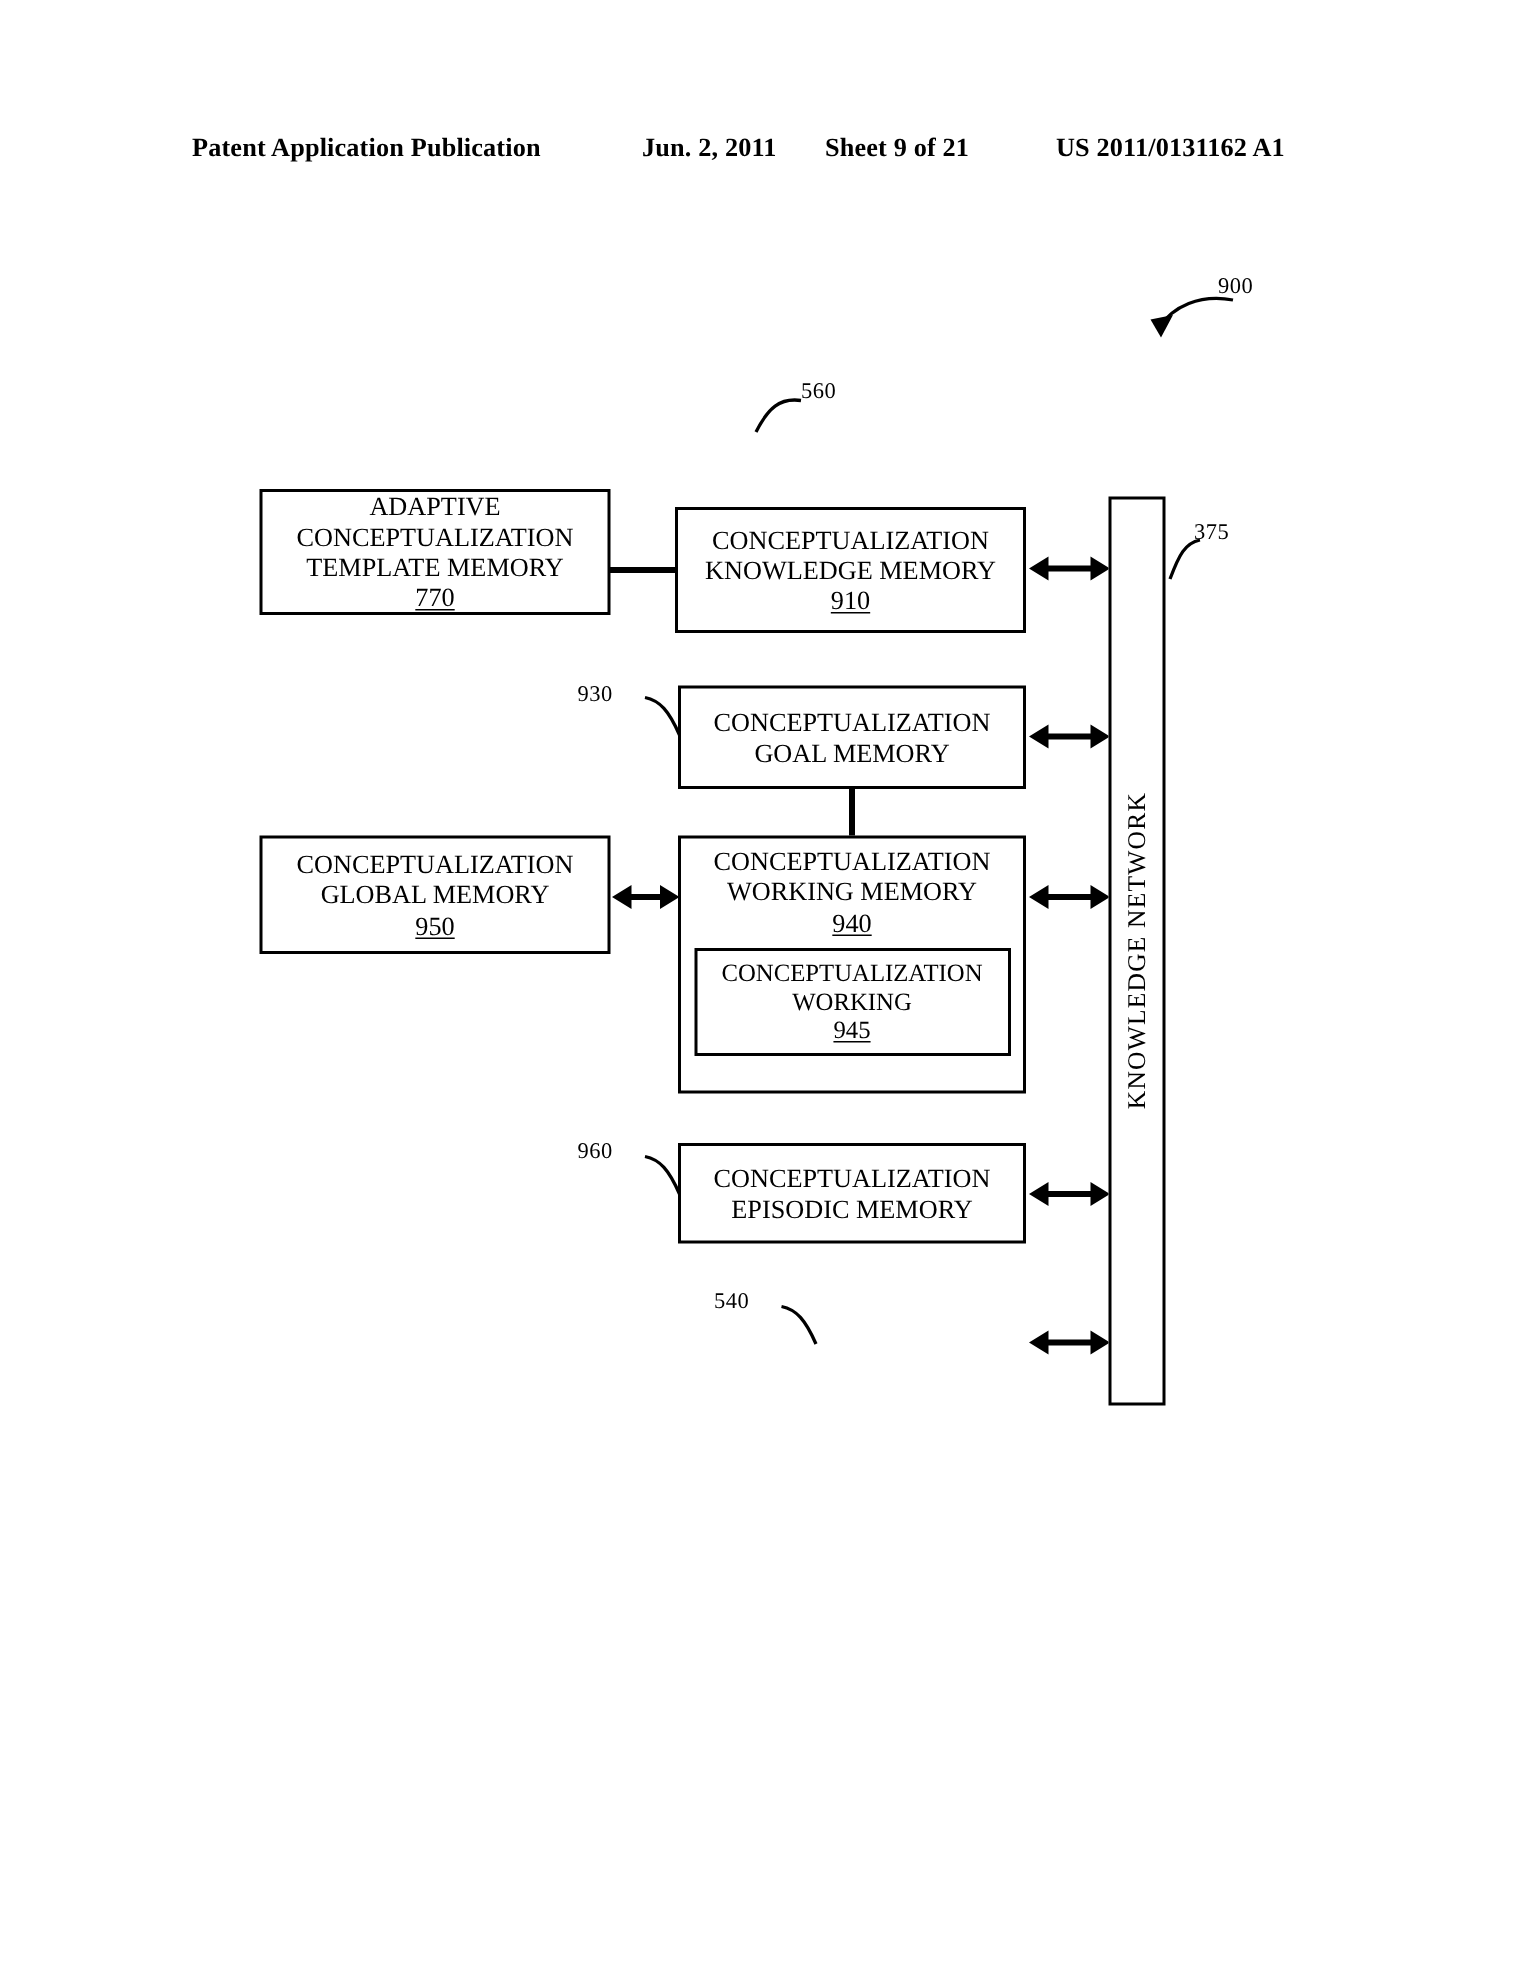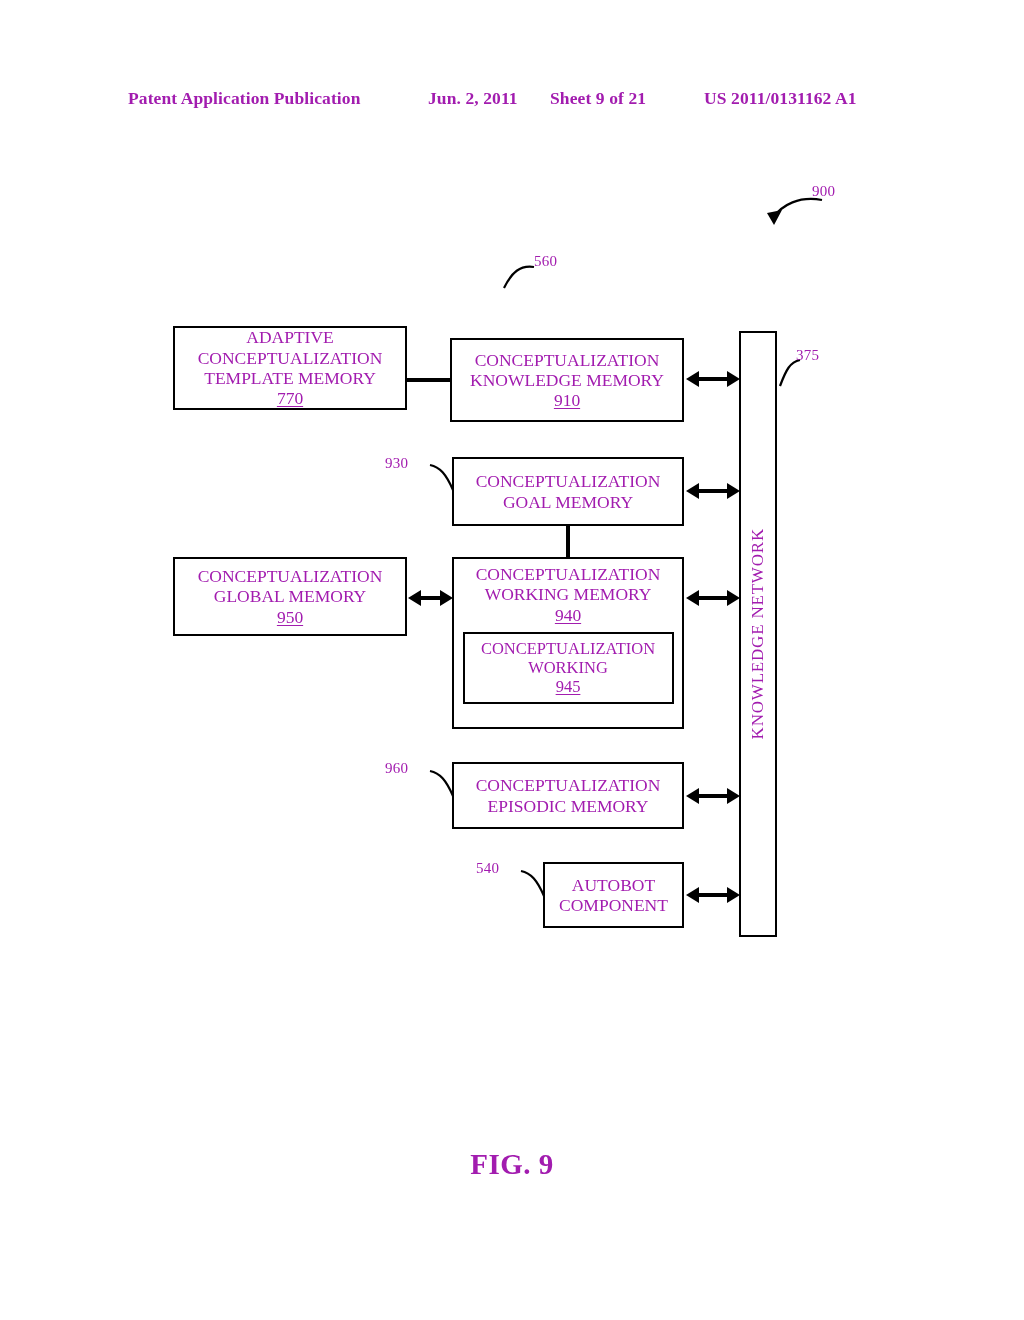--- a/index.html
+++ b/index.html
@@ -6,21 +6,21 @@
     margin: 0;
     padding: 0;
     background: #ffffff;
   }
   #page {
     position: relative;
     width: 1024px;
     height: 1320px;
     background: #ffffff;
     font-family: "Liberation Serif", "DejaVu Serif", serif;
-    color: #a21caf;
+    color: #000000;
     overflow: hidden;
   }
 
   
   .pat-header {
     position: absolute;
     top: 88px;
     left: 128px;
     width: 768px;
     height: 24px;
@@ -289,30 +289,25 @@
     <span class="shaft"></span>
     <span class="head head-l"></span>
     <span class="head head-r"></span>
   </div>
 
   <svg class="leader" style="left:519px; top:868px;" width="28" height="32">
     <path d="M 2 3 C 12 5, 18 12, 25 28" stroke="#000" stroke-width="2.2" fill="none"></path>
   </svg>
   <div class="callout" style="left:476px; top:860px;text-align:center;">540</div>
 
-  <div class="box" id="box-autobot">
-    <span class="ln">AUTOBOT</span>
-    <span class="ln">COMPONENT</span>
-  </div>
 
   <div class="dbl-arrow" style="left:686px; top:882px; width:54px; height:26px;">
     <span class="shaft"></span>
     <span class="head head-l"></span>
     <span class="head head-r"></span>
   </div>
 
   <div id="bar-network">
     <span id="bar-network-label">KNOWLEDGE NETWORK</span>
   </div>
 
-  <div id="fig-caption">FIG. 9</div>
 
 </div>
 
 </body></html>

